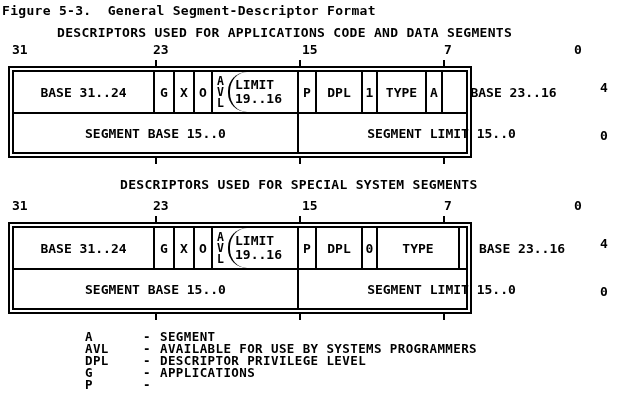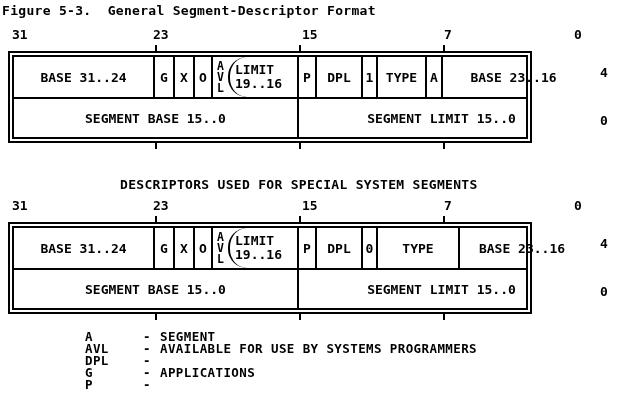--- a/index.html
+++ b/index.html
@@ -12,21 +12,21 @@
   .fig{position:absolute;left:0;width:640px;}
   .fig1{top:25px;}
   .fig2{top:177px;}
   .fig-heading{font-size:13px;letter-spacing:.3px;white-space:pre;}
   .fig1 .fig-heading{margin-left:57px;}
   .fig2 .fig-heading{margin-left:120px;}
   .bitrow{position:relative;}
   .fig1 .bitrow{height:20px;}
   .fig2 .bitrow{height:24px;}
   .bitlabel{position:absolute;bottom:3px;font-size:13px;}
-  .boxwrap{position:relative;margin-left:8px;margin-top:6px;width:524px;}
+  .boxwrap{position:relative;margin-left:8px;margin-top:6px;width:464px;}
   .box{border:6px double #000;background:#fff;}
   .row{display:flex;}
   .row1{height:40px;}
   .row2{height:38px;border-top:2px solid #000;}
   .c{
     flex:0 0 auto;box-sizing:border-box;border-left:2px solid #000;
     display:flex;align-items:center;justify-content:center;
     font-size:13px;white-space:pre;overflow:hidden;
   }
   .c.first{border-left:none;}
@@ -45,20 +45,21 @@
   .legend-sep{width:17px;flex:0 0 auto;}
 </style>
 </head>
 <body>
 
 <div class="page">
 
   <div class="title">Figure 5-3.  General Segment-Descriptor Format</div>
 
   <div class="fig fig1">
+    <div class="fig-heading">DESCRIPTORS USED FOR APPLICATIONS CODE AND DATA SEGMENTS</div>
     <div class="bitrow">
       <span class="bitlabel" style="left:12px">31</span>
       <span class="bitlabel" style="left:153px">23</span>
       <span class="bitlabel" style="left:302px">15</span>
       <span class="bitlabel" style="left:444px">7</span>
       <span class="bitlabel" style="left:574px">0</span>
     </div>
     <div class="boxwrap">
       <div class="tick top t1"></div>
       <div class="tick top t2"></div>
@@ -152,20 +153,21 @@
       <span class="legend-def">SEGMENT</span>
     </div>
     <div class="legend-row">
       <span class="legend-abbr">AVL</span>
       <span class="legend-sep">-</span>
       <span class="legend-def">AVAILABLE FOR USE BY SYSTEMS PROGRAMMERS</span>
     </div>
     <div class="legend-row">
       <span class="legend-abbr">DPL</span>
       <span class="legend-sep">-</span>
+      <span class="legend-def">DESCRIPTOR PRIVILEGE LEVEL</span>
     </div>
     <div class="legend-row">
       <span class="legend-abbr">G</span>
       <span class="legend-sep">-</span>
       <span class="legend-def">APPLICATIONS</span>
     </div>
     <div class="legend-row">
       <span class="legend-abbr">P</span>
       <span class="legend-sep">-</span>
     </div>

